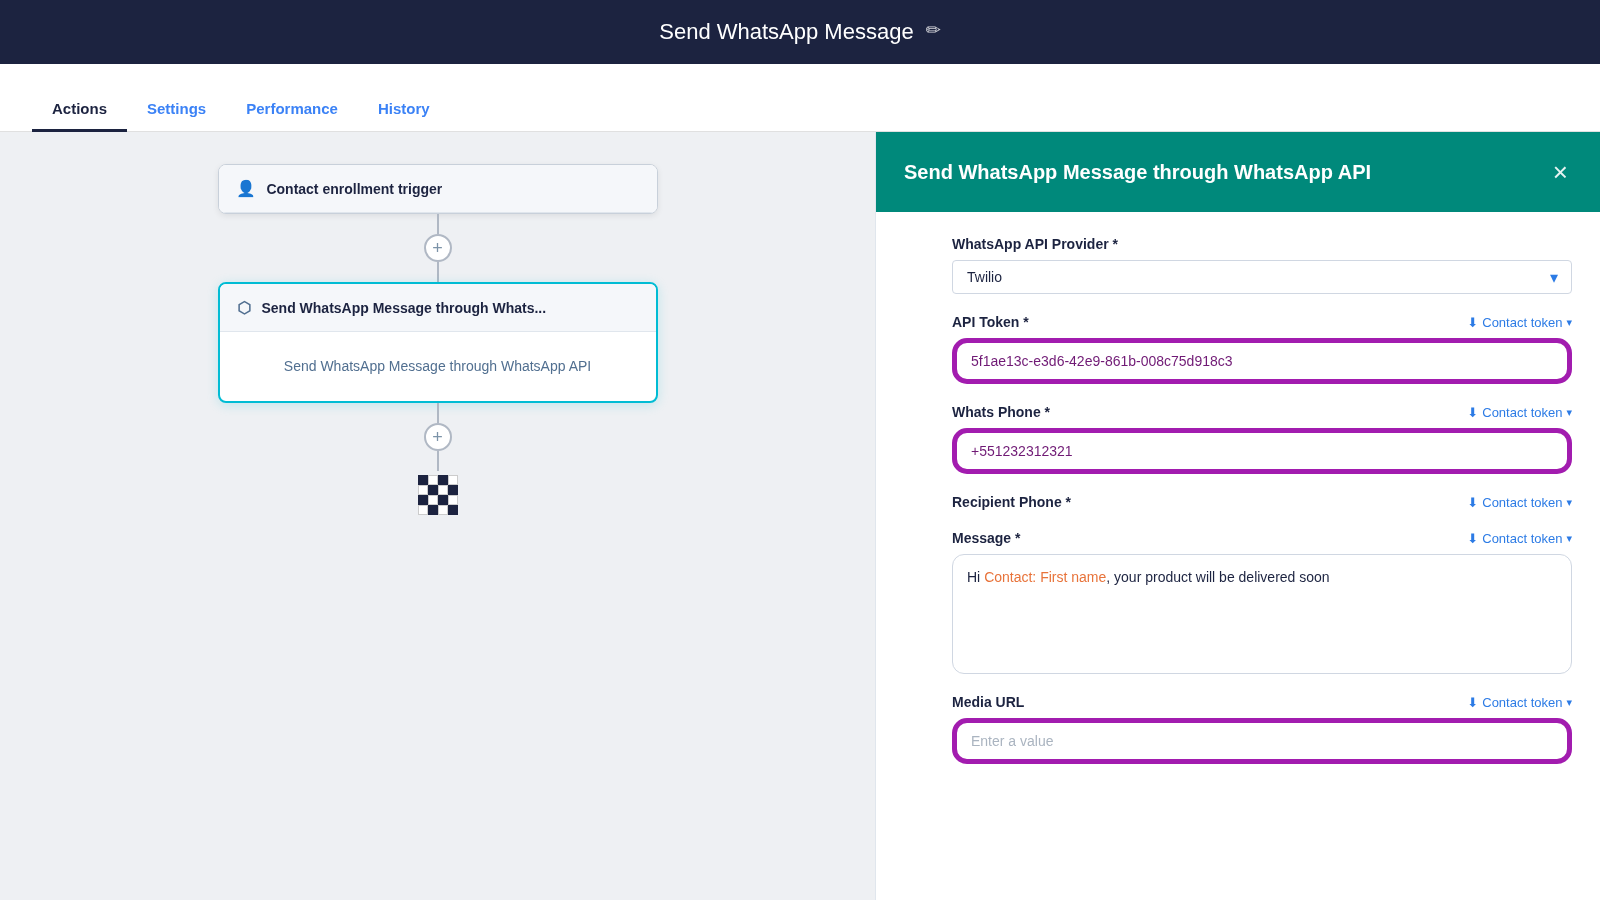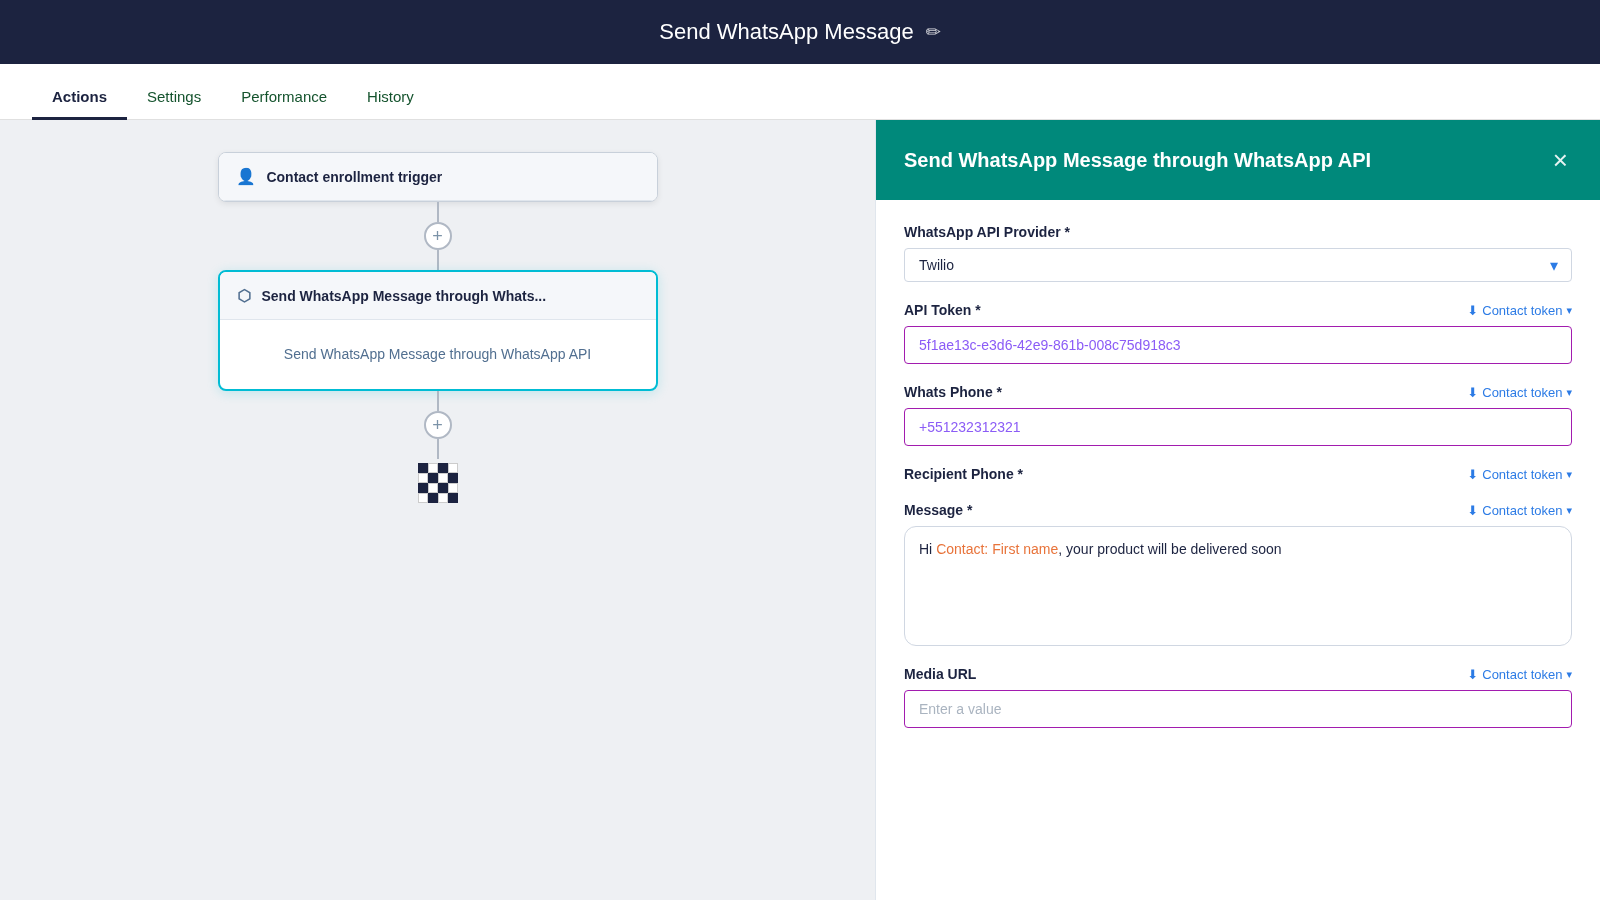--- a/index.html
+++ b/index.html
@@ -13,43 +13,43 @@
       align-items: center;
       justify-content: center;
       padding: 0 32px;
       height: 64px;
       flex-shrink: 0;
     }
     .top-header-title {
       font-size: 22px;
       font-weight: 500;
       display: flex;
-      align-items: center;
+      align-items: flex-start;
       gap: 12px;
     }
     .edit-icon { font-size: 18px; cursor: pointer; opacity: 0.8; }
 
     
     .tab-bar {
       background: white;
       display: flex;
       align-items: flex-end;
       padding: 0 32px;
-      height: 56px;
+      height: 68px;
       border-bottom: 1px solid #e0e0e0;
       flex-shrink: 0;
     }
     .tab {
       padding: 12px 20px;
       font-size: 15px;
-      color: #14532d;
+      color: #3b82f6;
       cursor: pointer;
       border-bottom: 3px solid transparent;
       margin-bottom: -1px;
-      font-weight: 400;
+      font-weight: 700;
     }
     .tab.active {
       color: #1c2340;
       border-bottom: 3px solid #1c2340;
       font-weight: 600;
     }
 
     
     .main-content {
       display: flex;
@@ -180,20 +180,21 @@
     }
 
     .panel-body {
       flex: 1;
       overflow-y: auto;
       padding: 24px 28px;
     }
 
     .field-group {
       margin-bottom: 20px;
+      margin-left: 48px;
     }
 
     .field-label-row {
       display: flex;
       align-items: center;
       justify-content: space-between;
       margin-bottom: 8px;
     }
     .field-label {
       font-size: 14px;
@@ -211,25 +212,25 @@
     }
     .contact-token-icon {
       font-size: 13px;
     }
     .chevron-down {
       font-size: 11px;
     }
 
     .field-input {
       width: 100%;
-      border: 1px solid #a21caf;
-      border-radius: 4px;
+      border: 5px solid #a21caf;
+      border-radius: 15px;
       padding: 10px 14px;
       font-size: 14px;
-      color: #8b5cf6;
+      color: #701a75;
       background: white;
       outline: none;
     }
     .field-input::placeholder {
       color: #aab4c0;
     }
 
     .select-wrapper {
       position: relative;
     }

